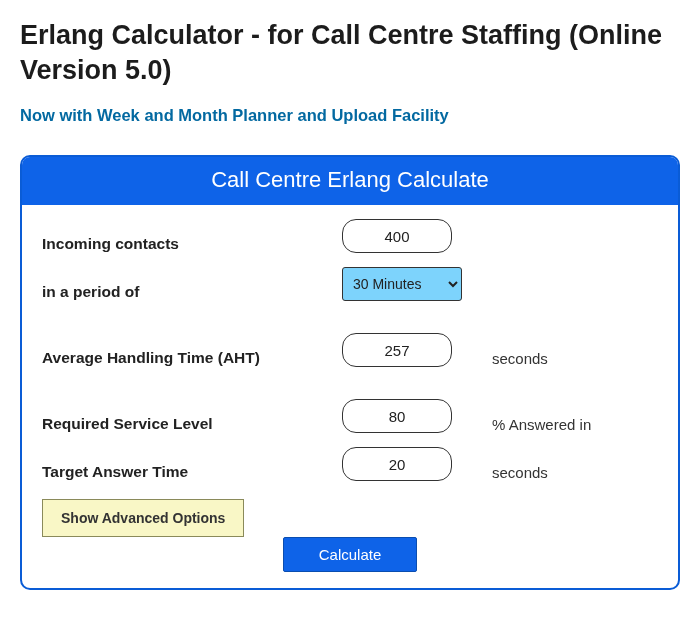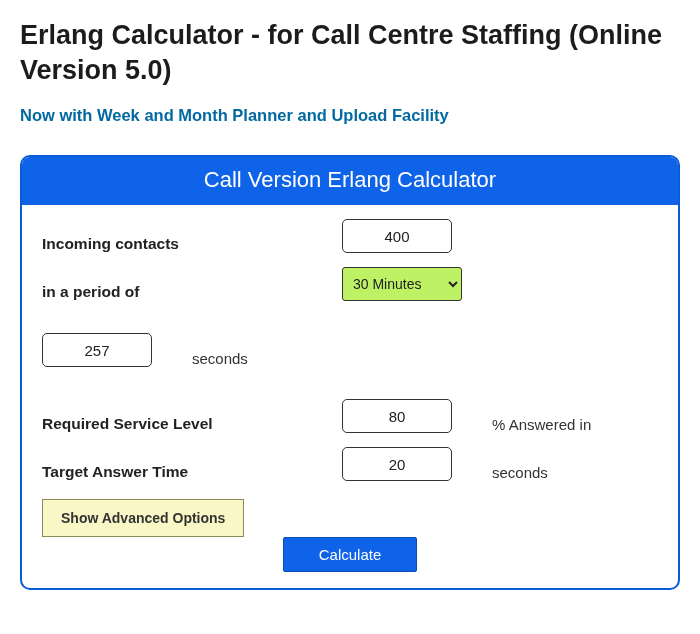--- a/index.html
+++ b/index.html
@@ -70,36 +70,36 @@
     .unit-col {
       flex: 1;
       padding-left: 30px;
       font-size: 15px;
       color: #333;
     }
     input.text-input {
       width: 110px;
       height: 34px;
       border: 1px solid #333;
-      border-radius: 5px;
+      border-radius: 14px;
       text-align: center;
       font-size: 15px;
       font-family: inherit;
       color: #222;
       background: #ffffff;
     }
     select.select-input {
       width: 120px;
       height: 34px;
       border: 1px solid #333;
       border-radius: 3px;
       font-size: 14px;
       font-family: inherit;
       padding: 0 6px;
-      background: #bef264;
+      background: #7dd3fc;
       color: #222;
     }
     .advanced-btn {
       display: inline-block;
       background: #f9f7c6;
       border: 1px solid #8a8a5a;
       padding: 10px 18px;
       font-size: 14px;
       font-weight: 600;
       color: #333;
@@ -119,21 +119,21 @@
       border-radius: 2px;
     }
   </style>
 </head>
 <body>
 
 <h1 class="page-title">Erlang Calculator - for Call Centre Staffing (Online Version 5.0)</h1>
 <div class="subtitle">Now with Week and Month Planner and Upload Facility</div>
 
 <div class="calculator-card">
-  <div class="card-header">Call Version Erlang Calculator</div>
+  <div class="card-header">Call Centre Erlang Calculate</div>
   <div class="card-body">
 
 
     <div class="form-row">
       <div class="label-col">Incoming contacts</div>
       <div class="input-col">
         <input class="text-input" type="text" value="400" style="">
       </div>
       <div class="unit-col"></div>
     </div>
@@ -142,20 +142,21 @@
       <div class="label-col">in a period of</div>
       <div class="input-col">
         <select class="select-input">
           <option>30 Minutes</option>
         </select>
       </div>
       <div class="unit-col"></div>
     </div>
 
     <div class="form-row gap-lg">
+      <div class="label-col">Average Handling Time (AHT)</div>
       <div class="input-col">
         <input class="text-input" type="text" value="257" style="">
       </div>
       <div class="unit-col">seconds</div>
     </div>
 
     <div class="form-row">
       <div class="label-col">Required Service Level</div>
       <div class="input-col">
         <input class="text-input" type="text" value="80" style="">

